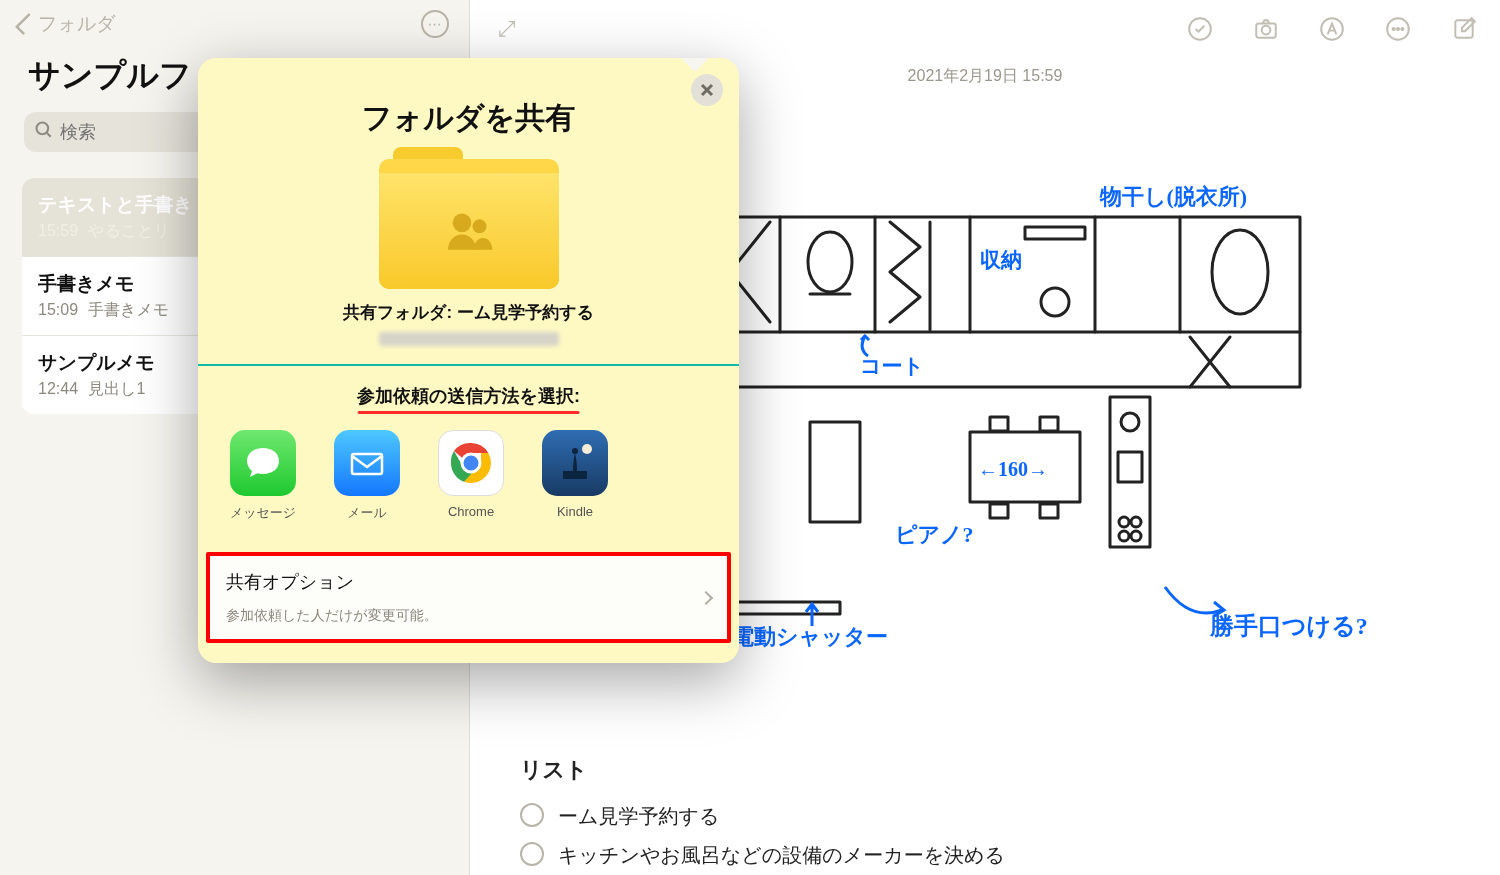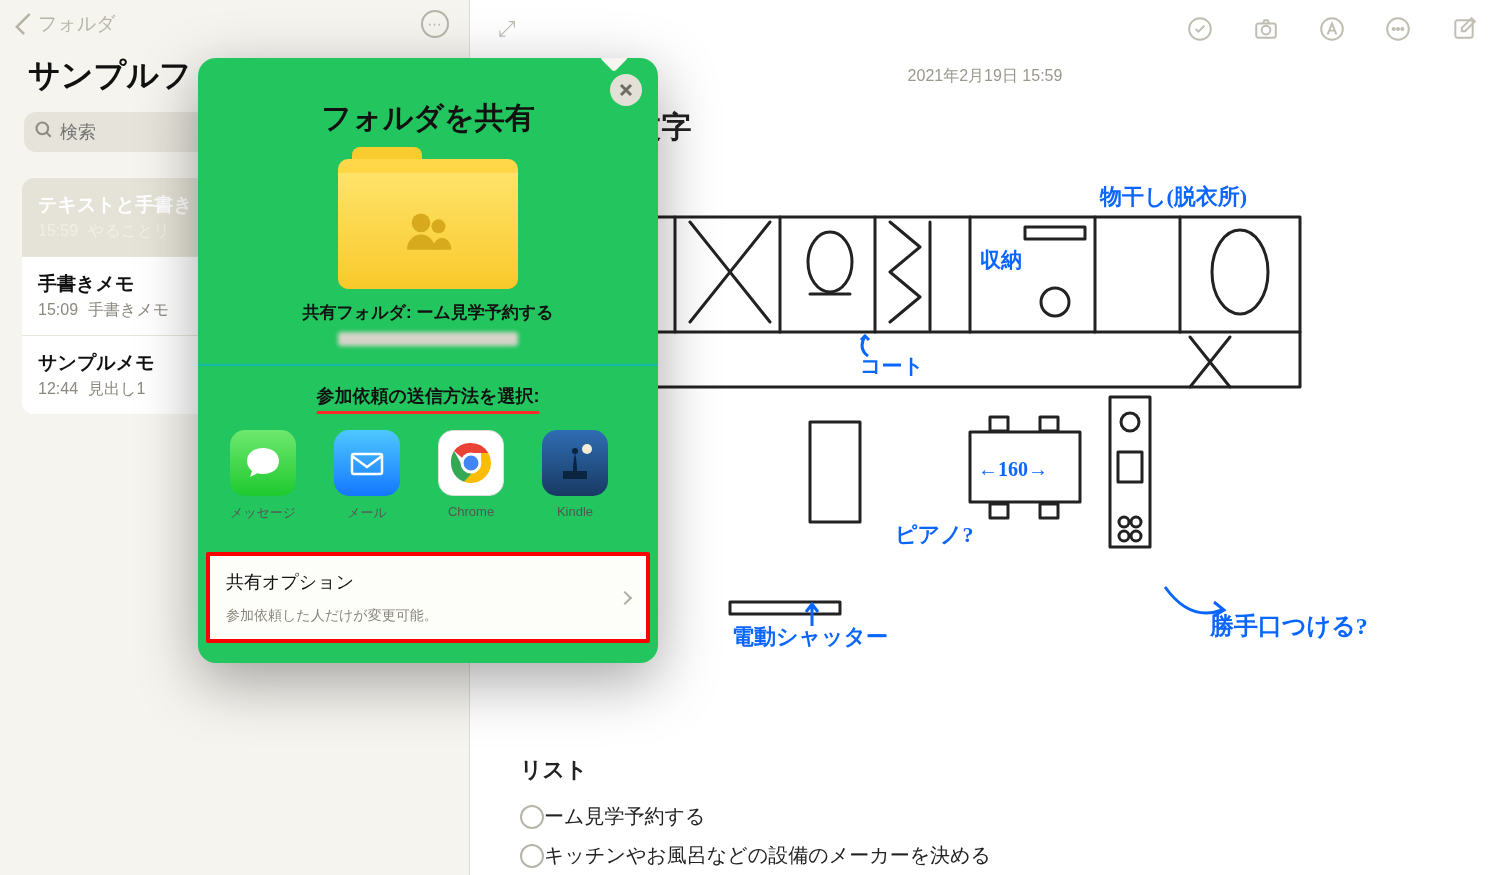--- a/index.html
+++ b/index.html
@@ -47,25 +47,25 @@
 .tool-icons{display:flex;gap:38px;align-items:center;color:#c0bdb2}
 .tool-icons .ti{width:28px;height:28px;display:flex;align-items:center;justify-content:center}
 .tool-icons svg{width:26px;height:26px;stroke:#c0bdb2;fill:none;stroke-width:1.8}
 .note-date{text-align:center;color:#9a978c;font-size:16px;margin-top:18px}
 .note-heading{font-size:30px;font-weight:700;padding:20px 40px 10px;color:#222}
 .canvas{flex:1;position:relative;margin:4px 30px 0}
 .canvas svg{position:absolute;left:0;top:0}
 .ann{position:absolute;font-family:"Comic Sans MS","Bradley Hand",cursive;color:#0a66ff;font-weight:600}
 .checklist{padding:0 50px;margin-top:10px}
 .ck-head{font-size:22px;font-weight:700;margin-bottom:12px;color:#222}
-.ck-row{display:flex;align-items:center;font-size:20px;color:#222;padding:6px 0}
+.ck-row{display:flex;gap:14px;font-size:20px;color:#222;padding:6px 0}
 .ck-circle{width:24px;height:24px;border:2px solid #b7b4a8;border-radius:50%}
 
 
-.popover{position:absolute;left:198px;top:58px;width:460px;background:#22c55e;border-radius:18px;box-shadow:0 18px 60px rgba(0,0,0,.35);z-index:50;overflow:hidden}
+.popover{position:absolute;left:198px;top:58px;width:541px;background:#fef9c3;border-radius:18px;box-shadow:0 18px 60px rgba(0,0,0,.35);z-index:50;overflow:hidden}
 .popover::before{content:"";position:absolute;top:-10px;right:34px;width:20px;height:20px;background:#f6f5f0;transform:rotate(45deg);border-radius:3px}
 .pop-close{position:absolute;top:16px;right:16px;width:32px;height:32px;border-radius:50%;background:#e3e1d7;display:flex;align-items:center;justify-content:center;cursor:pointer}
 .pop-close svg{width:14px;height:14px;stroke:#6f6d63;stroke-width:3}
 .pop-title{font-size:30px;font-weight:700;text-align:center;padding:40px 30px 14px;color:#111}
 .pop-desc{font-size:17px;color:#333;text-align:center;padding:0 34px 18px;line-height:1.55}
 .folder-icon{width:180px;height:130px;margin:6px auto 12px;position:relative}
 .folder-icon .back{position:absolute;inset:0;border-radius:10px;background:linear-gradient(#ffd84a,#f6c21e)}
 .folder-icon .tab{position:absolute;top:-12px;left:14px;width:70px;height:22px;background:#f8cc2f;border-radius:8px 8px 0 0}
 .folder-icon .front{position:absolute;top:14px;left:0;right:0;bottom:0;border-radius:0 0 12px 12px;background:linear-gradient(#ffe36a,#f9c92a);display:flex;align-items:center;justify-content:center}
 .folder-icon .ppl{width:56px;height:56px;opacity:.9}

